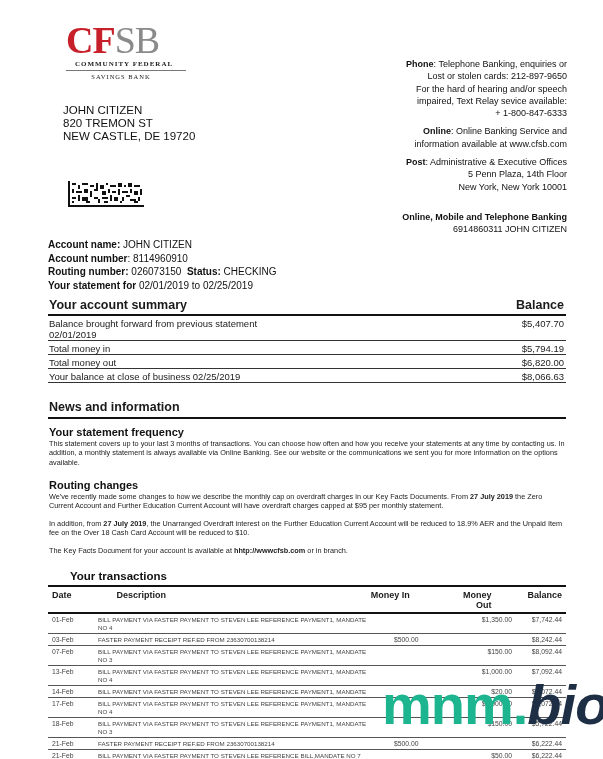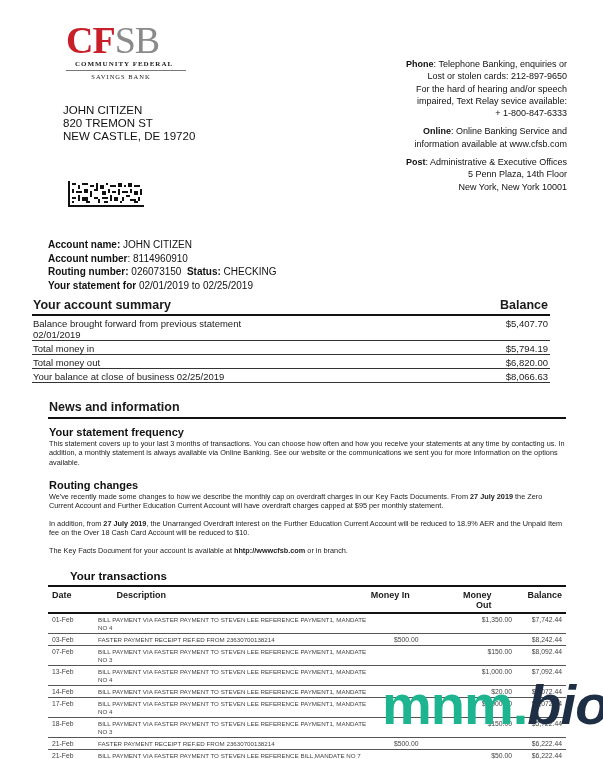--- a/index.html
+++ b/index.html
@@ -17,21 +17,21 @@
   .address { left:63px; top:104px; font-size:11.5px; line-height:13px; color:#111; }
   .barcode { left:68px; top:181px; width:76px; height:26px; }
   
   .contact { right:36px; top:58px; width:220px; text-align:right; font-size:9px; line-height:12.3px; color:#111; }
   .contact b { font-weight:bold; }
   .contact p { margin:0 0 6px 0; }
   
   .acct { left:48px; top:238px; font-size:10px; line-height:13.5px; color:#111; }
   .acct b { font-weight:bold; }
   
-  .summary { left:32px; top:298px; width:518px; }
+  .summary { left:48px; top:298px; width:518px; }
   .sec-head { display:flex; justify-content:space-between; font-size:12.5px; font-weight:bold; padding:0 2px 2px 1px; border-bottom:2px solid #111; }
   .sum-row { display:flex; justify-content:space-between; font-size:9.5px; line-height:11px; padding:2px 2px 0 1px; border-bottom:1px solid #333; }
   .sum-row .lbl { width:240px; }
   
   .news { left:48px; top:400px; width:518px; }
   .news-head { font-size:12.5px; font-weight:bold; padding:0 0 3px 1px; border-bottom:2px solid #111; }
   .news-body { font-size:7.3px; line-height:9.5px; color:#222; padding-left:1px; }
   .news-body h4 { font-size:11px; font-weight:bold; margin:9px 0 1px 0; color:#111; }
   .news-body p { margin:0 0 8px 0; }
   
@@ -130,20 +130,24 @@
   </p>
   <p>
     <b>Online</b><span>: Online Banking Service and</span><br>
     <span>information available at www.cfsb.com</span>
   </p>
   <p>
     <b>Post</b><span>: Administrative &amp; Executive Offices</span><br>
     <span>5 Penn Plaza, 14th Floor</span><br>
     <span>New York, New York 10001</span>
   </p>
+  <p style="margin-top:18px">
+    <b>Online, Mobile and Telephone Banking</b><br>
+    <span>6914860311 JOHN CITIZEN</span>
+  </p>
 </div>
 
 <div class="abs acct">
   <div><b>Account name:</b><span> JOHN CITIZEN</span></div>
   <div><b>Account number</b><span>: 8114960910</span></div>
   <div><b>Routing number:</b><span style="white-space:pre"> 026073150  </span><b>Status:</b><span> CHECKING</span></div>
   <div><b>Your statement for</b><span> 02/01/2019 to 02/25/2019</span></div>
 </div>
 
 <div class="abs summary">

